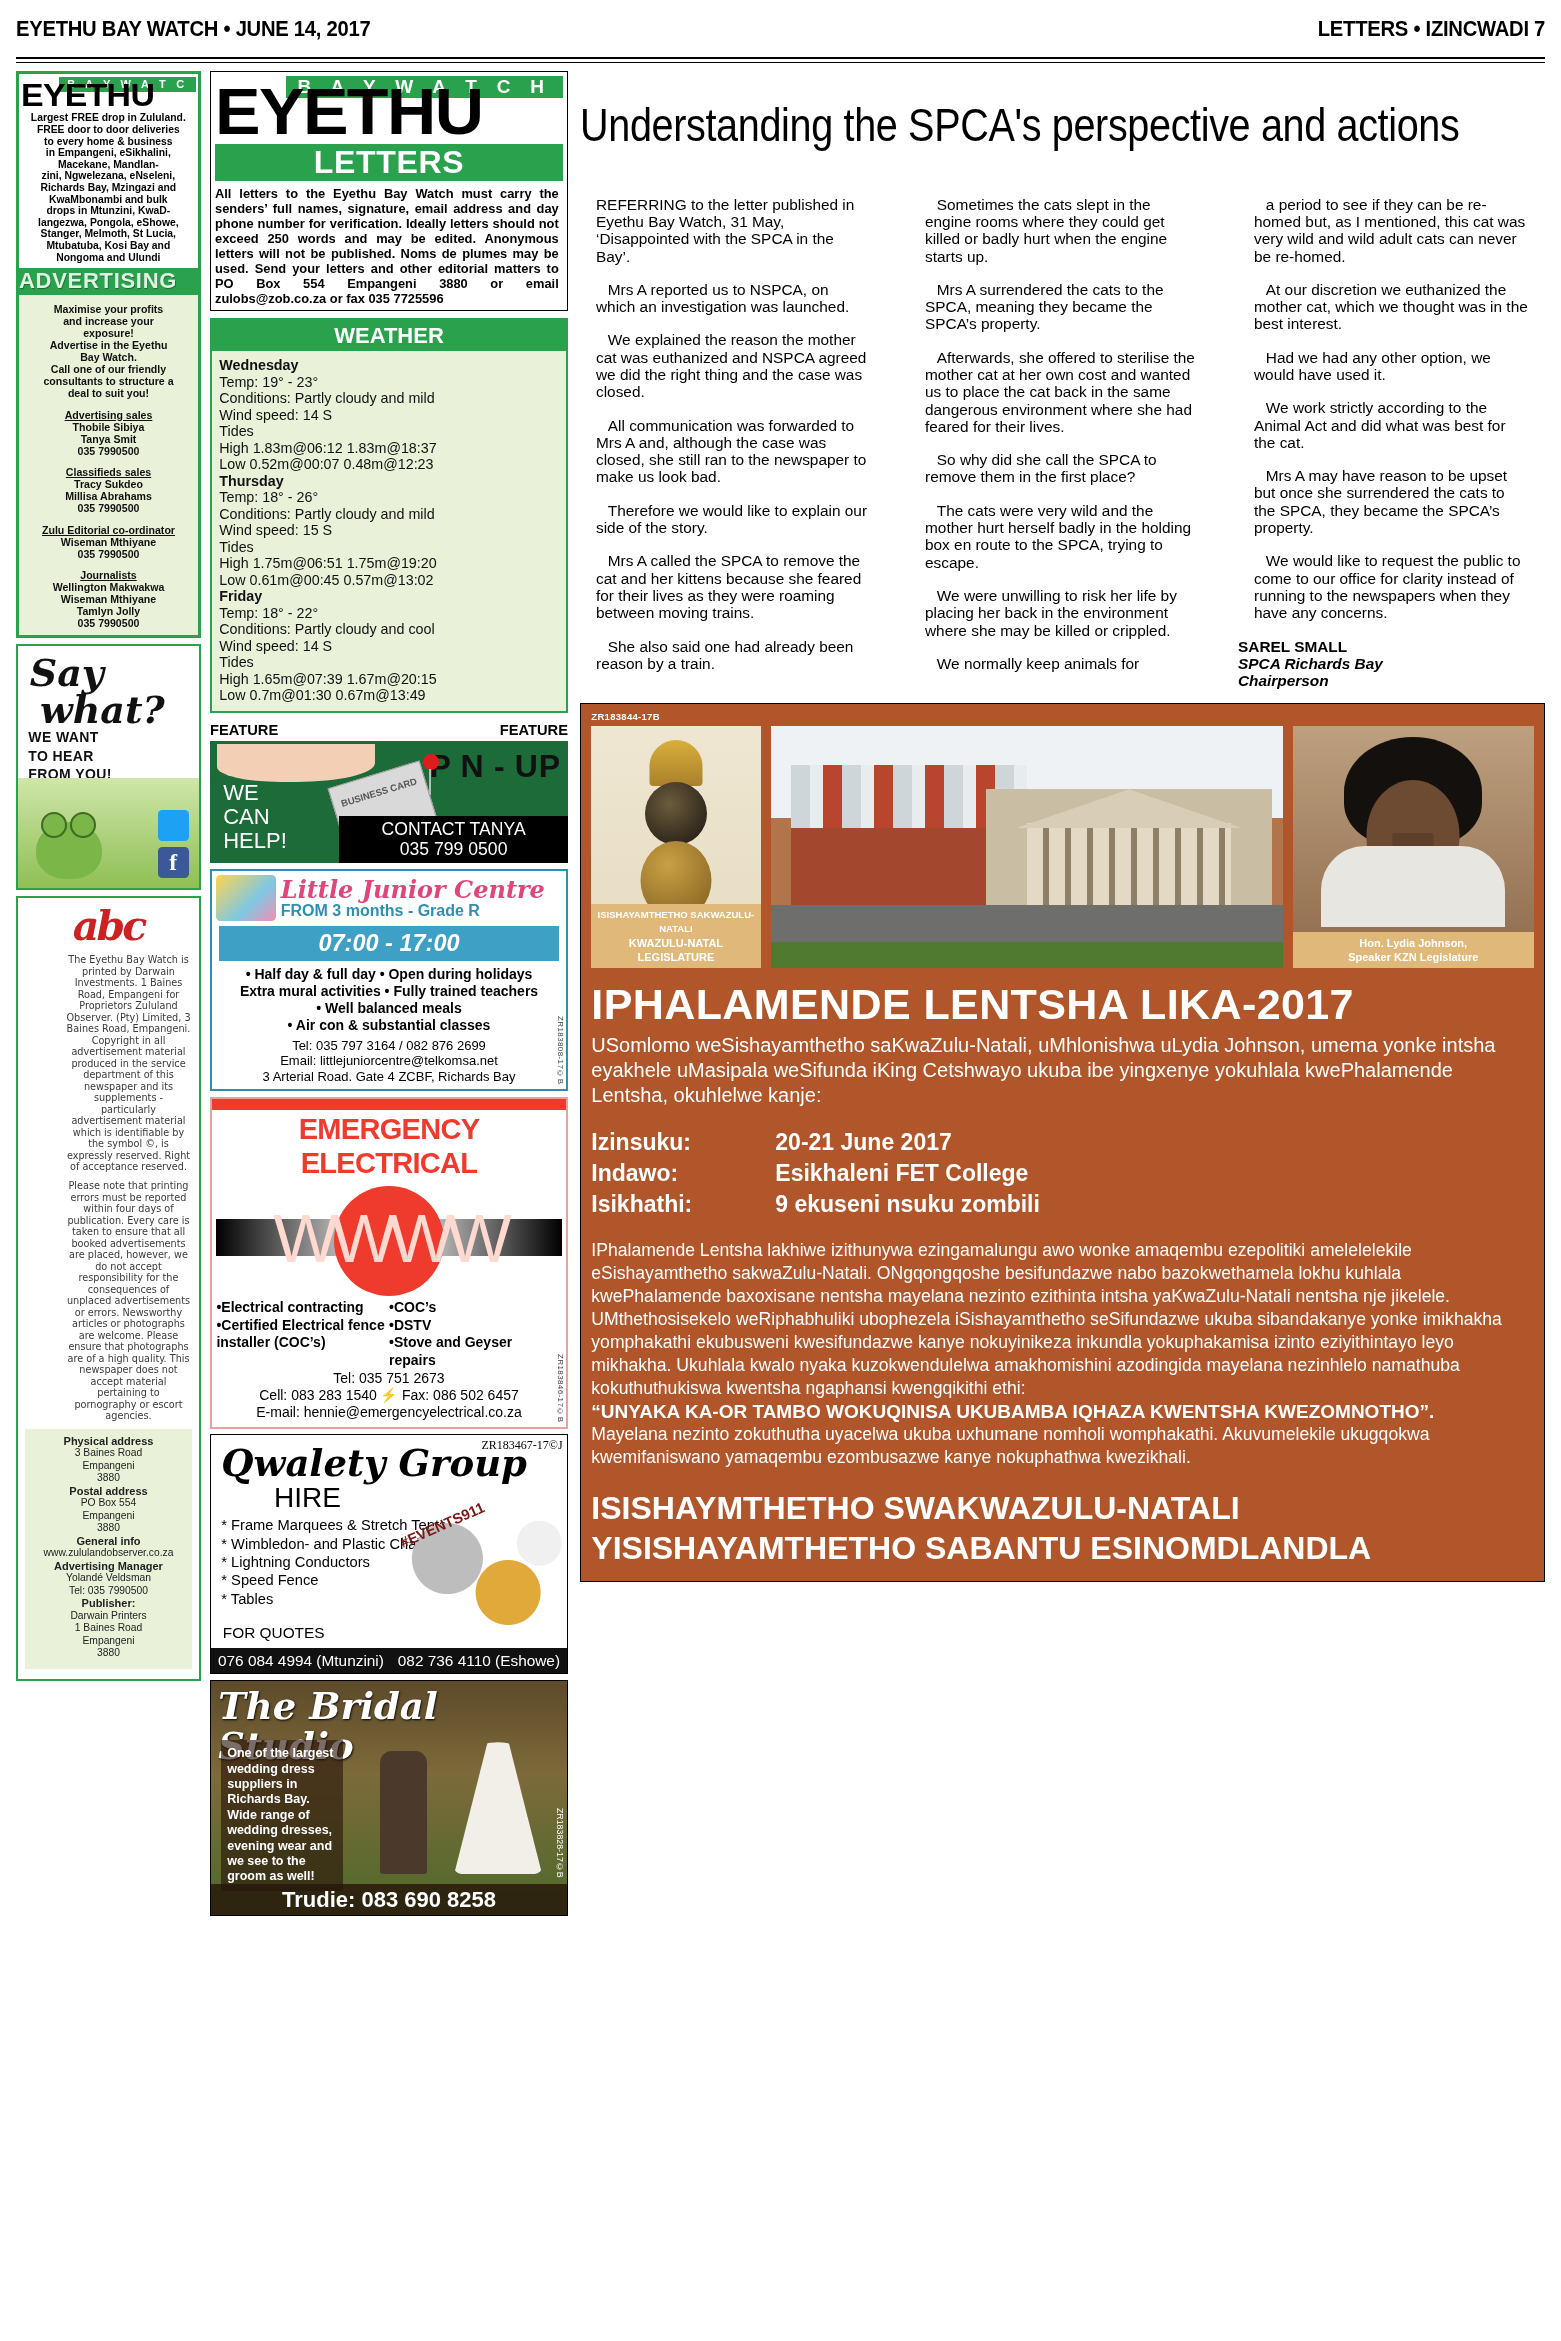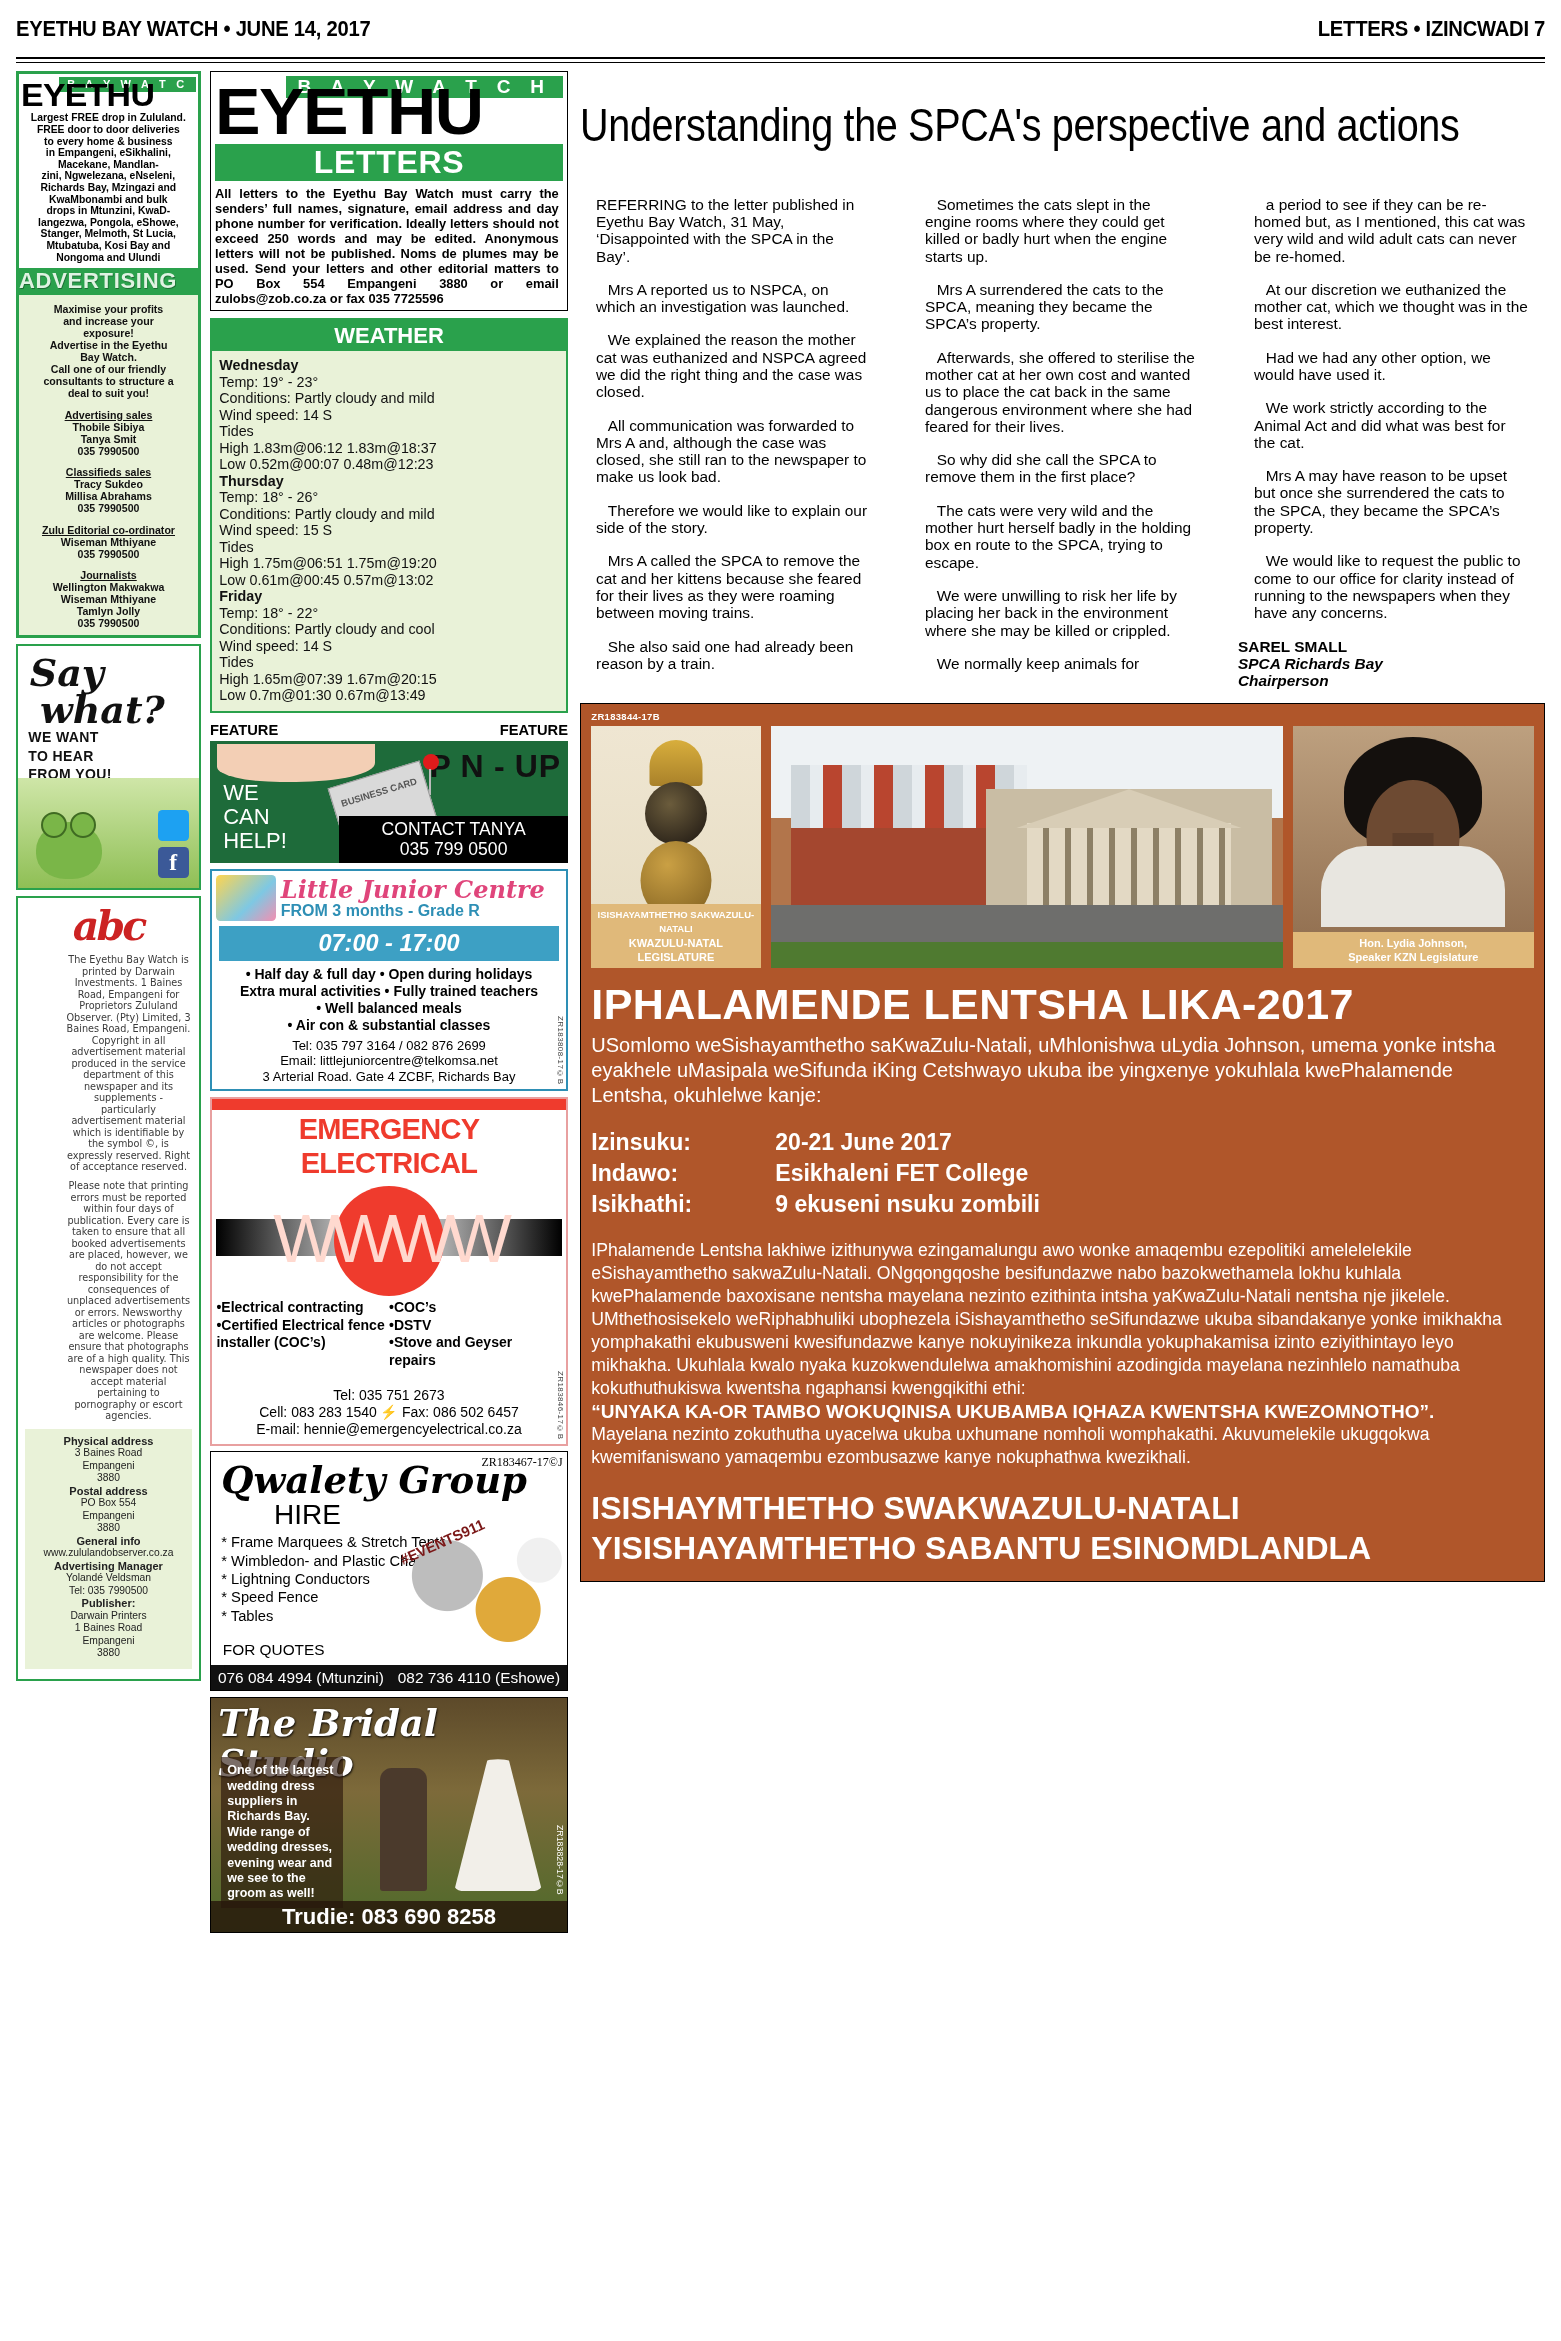--- a/index.html
+++ b/index.html
@@ -101,21 +101,21 @@
   .adEmerg{margin-top:5.9px;border:2.2px solid #e8a0a0;background:#fff;position:relative;padding:0 4.4px 5.9px;}
   .em-bar{background:#ef3b2d;height:11.8px;margin:0px -4.4px 1.5px;}
   .em-title{color:#ef3b2d;font-weight:bold;font-size:29px;text-align:center;letter-spacing:-0.7px;line-height:34px;
      font-family:"Liberation Sans",sans-serif;}
   .em-art{position:relative;height:115px;margin:1.5px 0;}
   .em-band{position:absolute;left:0;right:0;top:38px;height:37px;background:linear-gradient(90deg,#000,#fff,#000);}
   .em-circ{position:absolute;left:50%;top:4.4px;transform:translateX(-50%);width:110px;height:110px;border-radius:50%;background:#ef3b2d;}
   .em-zig{position:absolute;left:50%;top:22px;transform:translateX(-50%);font-size:69px;color:#ffd9cf;line-height:71px;letter-spacing:-7.3px;}
   .em-cols{display:flex;font-weight:bold;font-size:14px;line-height:17.6px;margin-top:2.9px;}
   .em-cols div{flex:1;}
-  .em-foot{text-align:center;font-size:14px;line-height:17px;margin-top:17px;}
+  .em-foot{text-align:center;font-size:14px;line-height:17px;margin-top:0;}
 
   .adQwalety{margin-top:5.9px;border:1.5px solid #000;background:#fff;position:relative;overflow:hidden;}
   .qw-code{position:absolute;right:4.4px;top:2.9px;font-family:"Liberation Serif",serif;font-size:12px;}
   .qw-name{font-family:"DejaVu Serif",serif;font-style:italic;font-weight:bold;font-size:37px;line-height:40px;padding:7.3px 0 0 10.3px;}
   .qw-hire{font-size:28px;line-height:29px;padding-left:63px;}
   .qw-list{font-size:14.7px;line-height:18.4px;padding:4.4px 0 0 10.3px;}
   .qw-quotes{font-size:15.4px;padding:16px 0 5.9px 11.8px;}
   .qw-art{position:absolute;right:0;bottom:22px;width:184px;height:154px;
      background:radial-gradient(circle at 35% 40%,#bdbdbd 0 35px,transparent 36px),
                 radial-gradient(circle at 68% 62%,#e0a93a 0 32px,transparent 33px),

